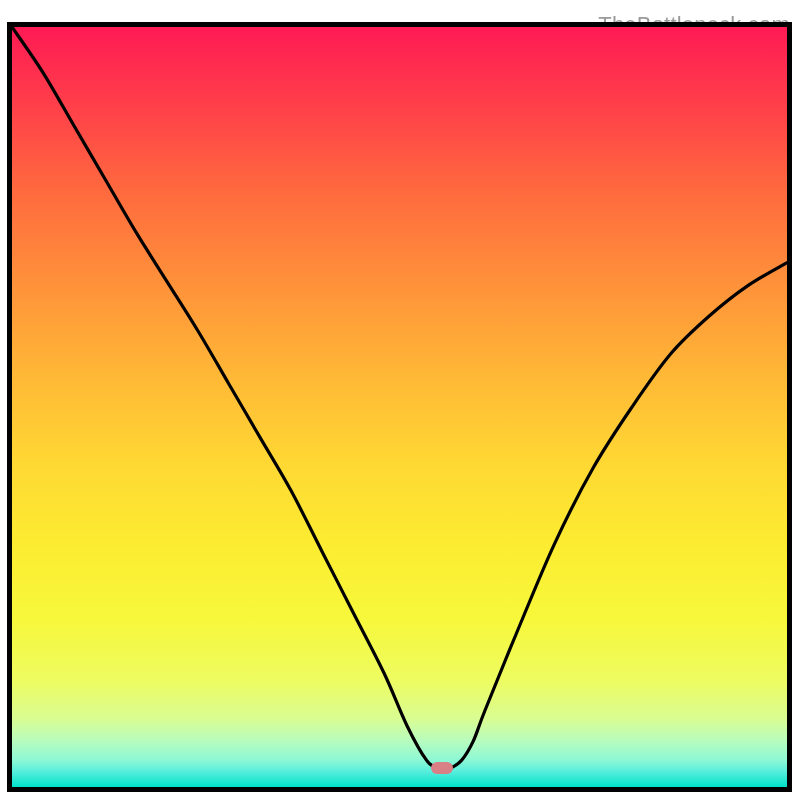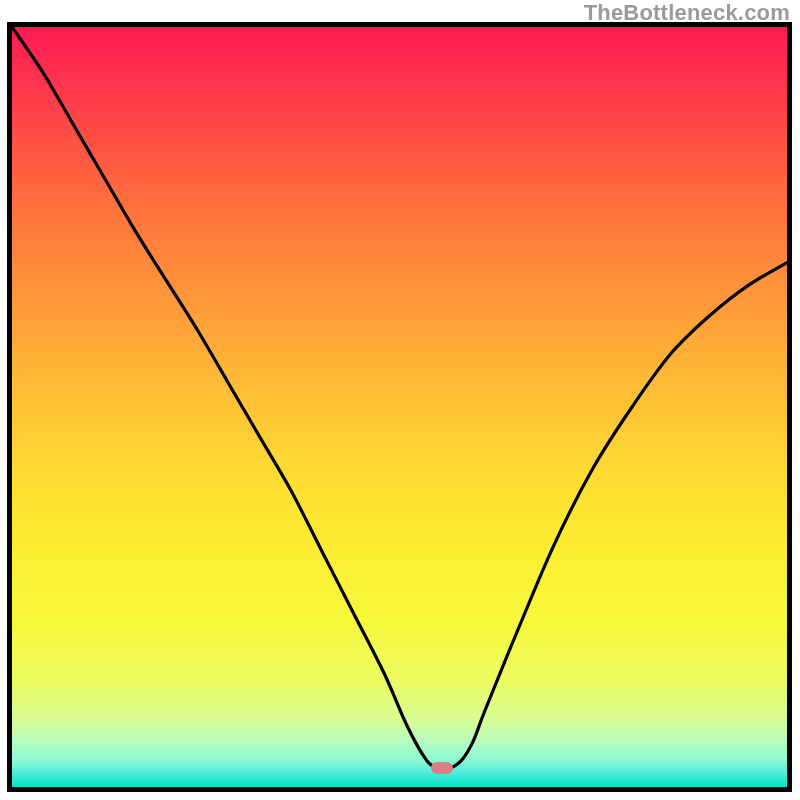--- a/index.html
+++ b/index.html
@@ -60,25 +60,25 @@
   .marker {
     position: absolute;
     width: 22px;
     height: 12px;
     border-radius: 6px;
     background: #d98087;
     transform: translate(-50%, -50%);
   }
   .watermark {
     position: absolute;
-    top: 0px;
+    top: 12px;
     right: 10px;
     color: #9a9a9a;
     font-size: 22px;
-    font-weight: 700;
+    font-weight: 400;
     letter-spacing: 0.2px;
     text-align: center;
   }
 </style>
 </head>
 <body>
 
 <div class="watermark">TheBottleneck.com</div>
 
 <div class="frame">

